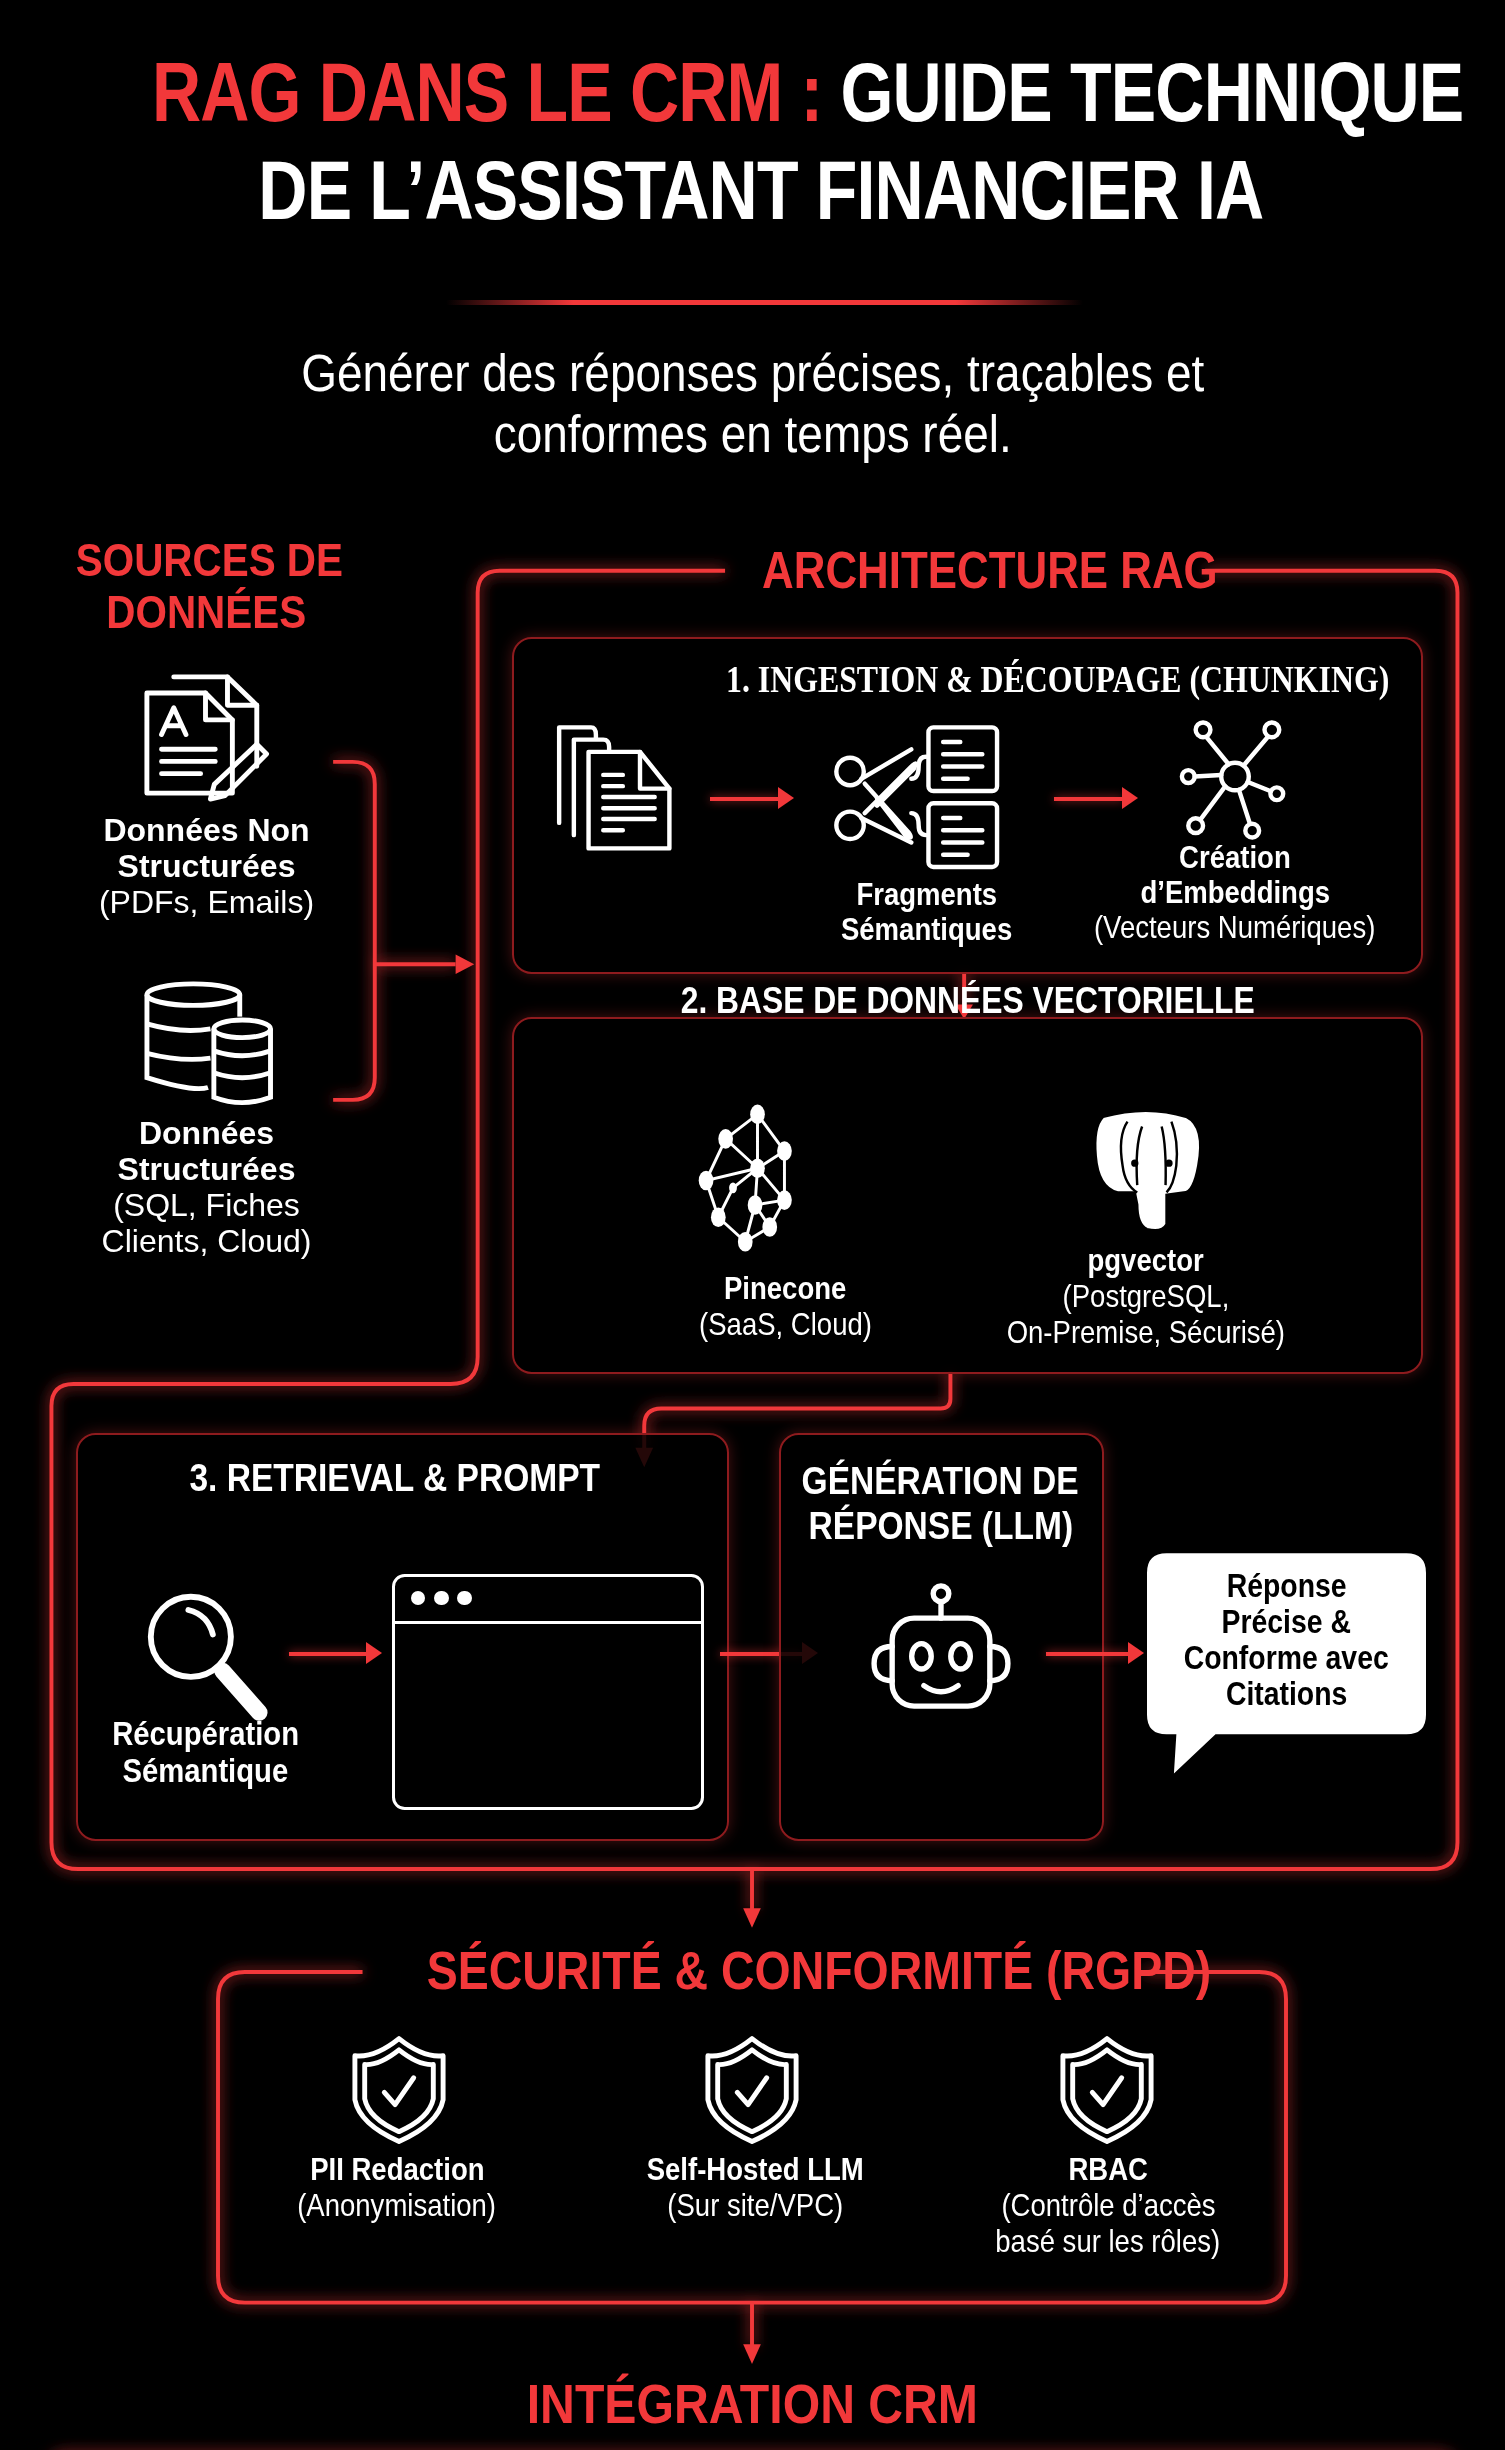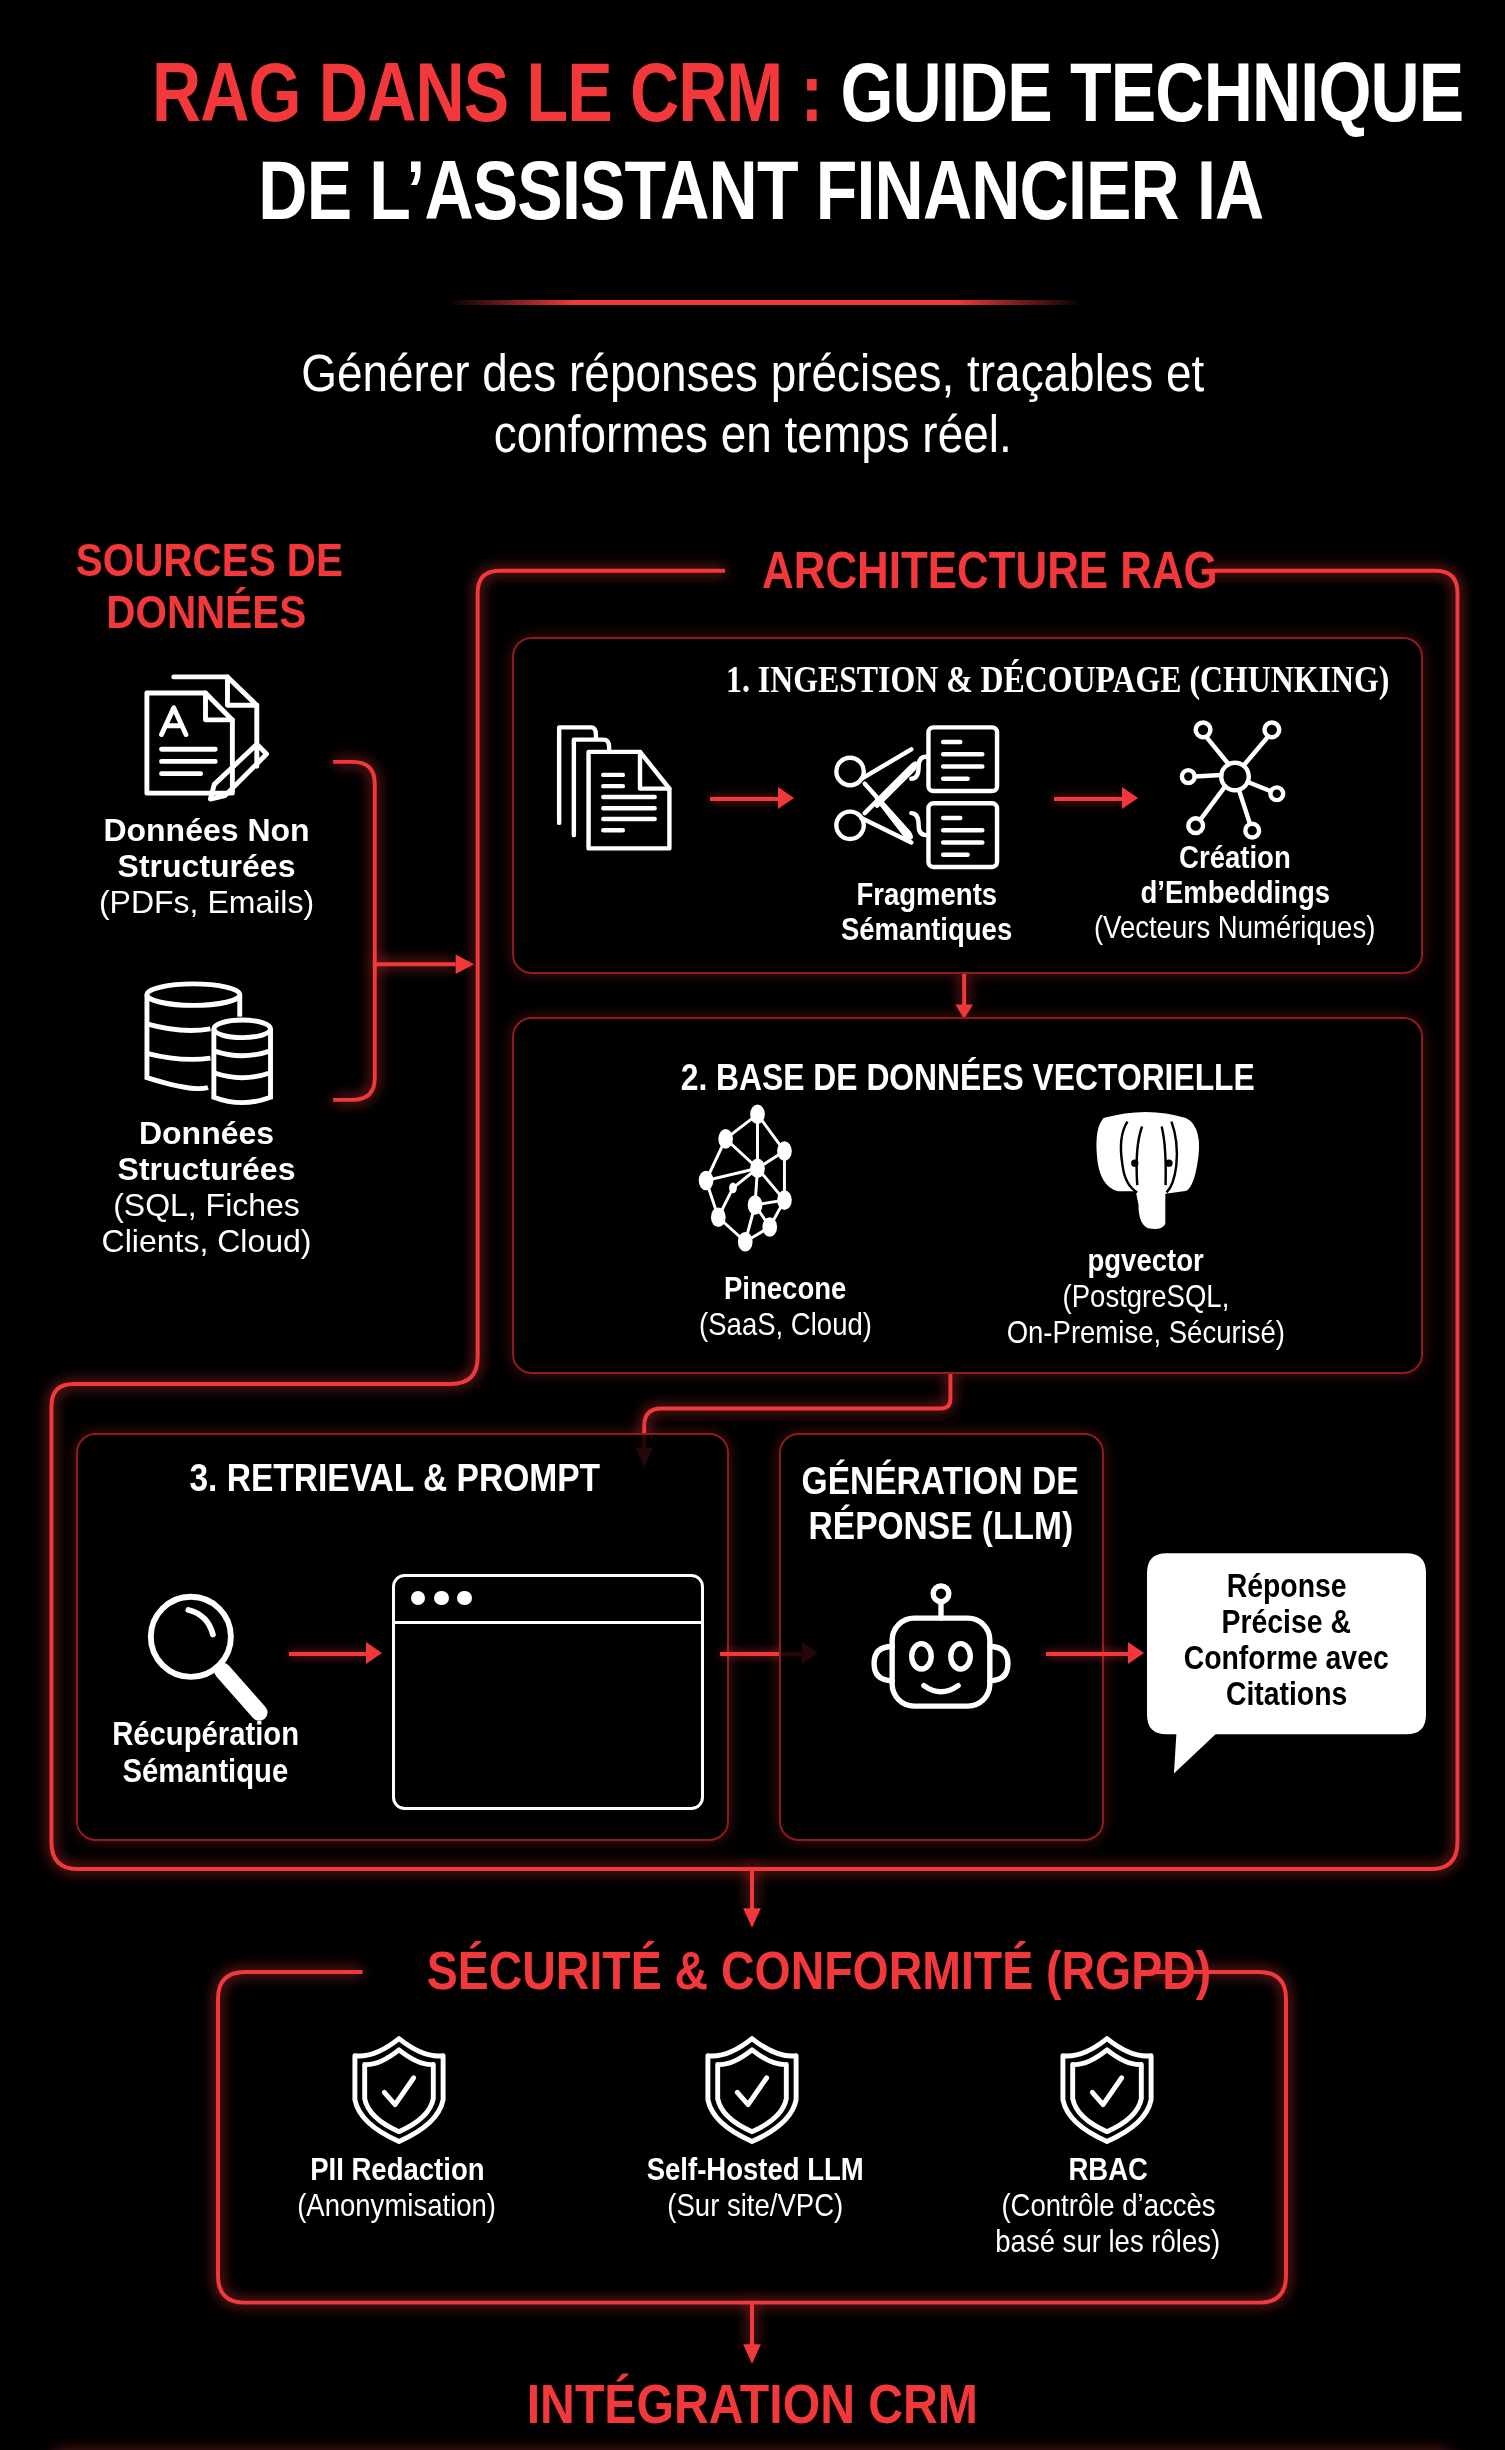--- a/index.html
+++ b/index.html
@@ -165,21 +165,21 @@
     <path d="M 107 90 L 62 35 M 138 92 L 187 34 M 92 112 L 38 115 M 146 126 L 193 145 M 100 135 L 50 202 M 128 142 L 150 210"></path>
   </g>
 </svg>
 <div class="abs label" style="left:1044px;top:840px;width:382px;font-size:32px;line-height:35px;">
   <div><span class="narrow">Création</span></div>
   <div><span class="narrow">d’Embeddings</span></div>
   <div class="sub"><span class="narrow">(Vecteurs Numériques)</span></div>
 </div>
 
 <div class="abs box" style="left:512px;top:1017px;width:907px;height:353px;"></div>
-<div class="abs sec-title" style="left:512px;top:1053px;width:911px;font-size:37px;line-height:49px;">
+<div class="abs sec-title" style="left:512px;top:976px;width:911px;font-size:37px;line-height:49px;">
   <span class="narrow">2. BASE DE DONNÉES VECTORIELLE</span>
 </div>
 <svg class="abs" style="left:696px;top:1107px;" width="123" height="147" viewBox="0 0 250 300">
   <g stroke="#fff" stroke-width="6">
     <path d="M 125 15 L 60 65 L 125 125 L 180 90 L 125 15 L 125 125 L 20 150 L 45 225 L 100 275 L 150 245 L 180 190 L 180 90 M 125 125 L 180 190 M 125 125 L 120 200 L 180 190 M 120 200 L 100 275 M 120 200 L 150 245 M 45 225 L 75 165 L 125 125 M 20 150 L 60 65"></path>
   </g>
   <g fill="#fff">
     <ellipse cx="125" cy="15" rx="15" ry="20"></ellipse>
       <ellipse cx="60" cy="65" rx="15" ry="20"></ellipse>
       <ellipse cx="180" cy="90" rx="15" ry="20"></ellipse>

